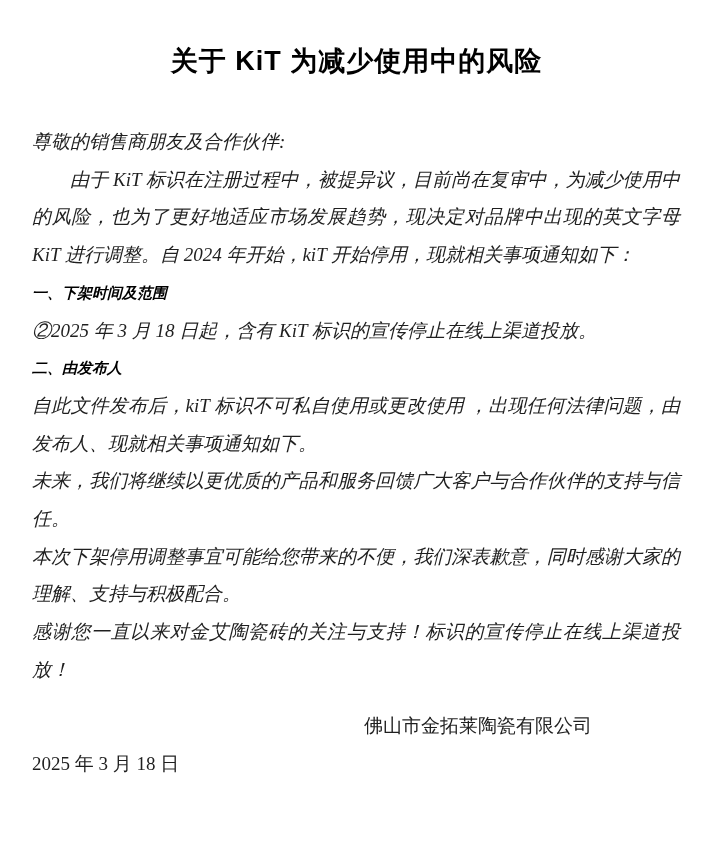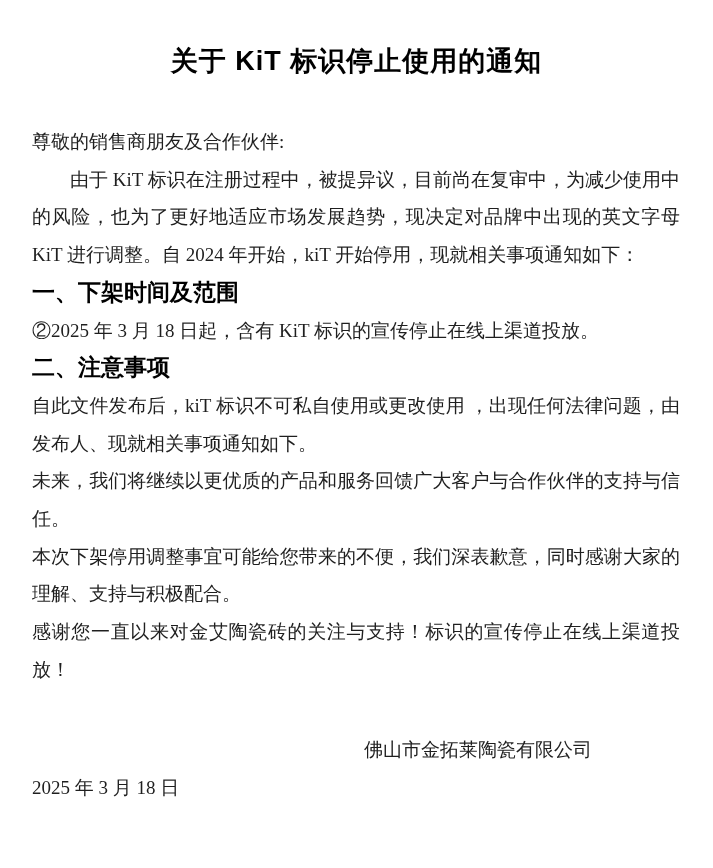--- a/index.html
+++ b/index.html
@@ -30,63 +30,64 @@
   .body-text {
     margin-top: 43px;
     padding-left: 32px;
     padding-right: 33px;
     font-size: 19px;
     line-height: 37.7px;
   }
   .line, .para {
     text-align: justify;
     text-justify: inter-ideograph;
+    font-style: italic;
   }
   .para-indent {
     text-indent: 2em;
   }
   .sec-heading {
     font-family: "Liberation Sans", "DejaVu Sans", sans-serif;
     font-weight: 700;
     color: #000000;
-    font-size: 23px;
+    font-size: 15px;
   }
   .signature-block {
-    margin-top: 42px;
+    margin-top: 18px;
     font-size: 19px;
     line-height: 38px;
   }
   .sig-company {
     text-align: right;
     padding-right: 88px;
   }
   .sig-date {
     text-align: left;
     padding-right: 120px;
   }
 </style>
 </head>
 <body>
 
 <div class="page">
 
-  <h1 class="doc-title">关于 KiT 标识停止使用的通知</h1>
+  <h1 class="doc-title">关于 KiT 为减少使用中的风险</h1>
 
   <div class="body-text">
 
     <div class="line">尊敬的销售商朋友及合作伙伴:</div>
 
     <div class="para para-indent">由于 KiT 标识在注册过程中，被提异议，目前尚在复审中，为减少使用中的风险，也为了更好地适应市场发展趋势，现决定对品牌中出现的英文字母 KiT 进行调整。自 2024 年开始，kiT 开始停用，现就相关事项通知如下：</div>
 
     <div class="line sec-heading">一、下架时间及范围</div>
 
 
     <div class="para">②2025 年 3 月 18 日起，含有 KiT 标识的宣传停止在线上渠道投放。</div>
 
-    <div class="line sec-heading">二、注意事项</div>
+    <div class="line sec-heading">二、由发布人</div>
 
     <div class="para">自此文件发布后，kiT 标识不可私自使用或更改使用 ，出现任何法律问题，由发布人、现就相关事项通知如下。</div>
 
     <div class="para">未来，我们将继续以更优质的产品和服务回馈广大客户与合作伙伴的支持与信任。</div>
 
     <div class="para">本次下架停用调整事宜可能给您带来的不便，我们深表歉意，同时感谢大家的理解、支持与积极配合。</div>
 
     <div class="para">感谢您一直以来对金艾陶瓷砖的关注与支持！标识的宣传停止在线上渠道投放！</div>
 
     <div class="signature-block">

